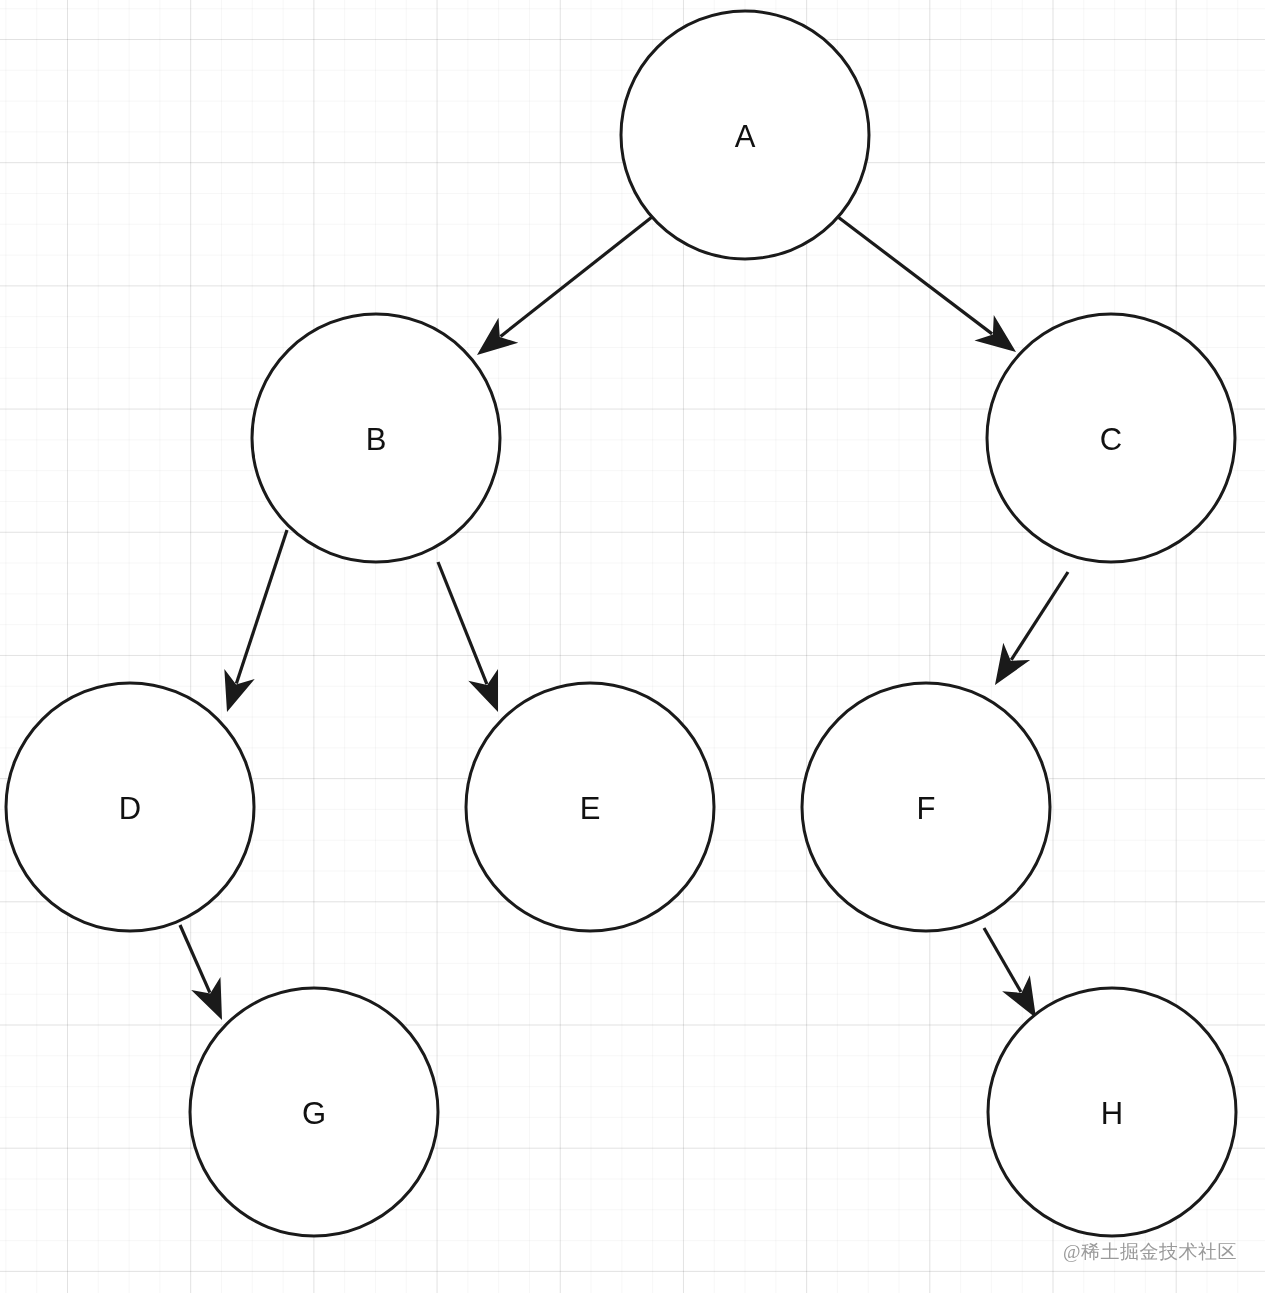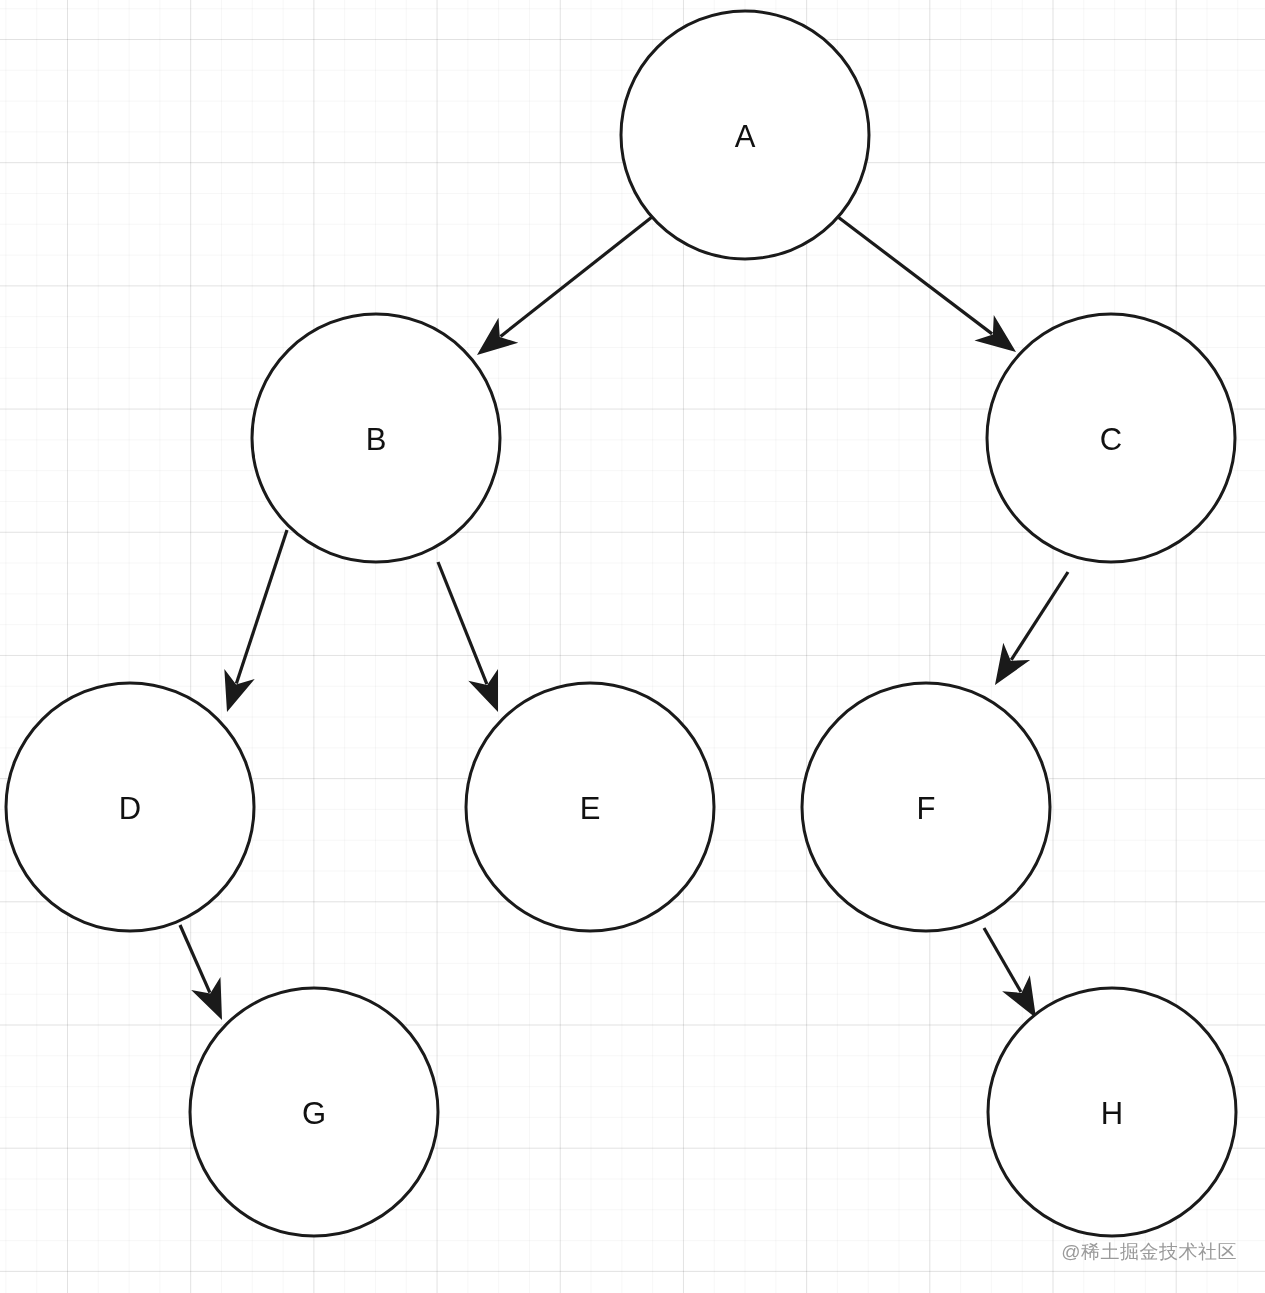--- a/index.html
+++ b/index.html
@@ -55,21 +55,21 @@
   }
   .edge-head {
     fill: #1a1a1a;
     stroke: none;
   }
   .watermark {
     position: absolute;
     right: 28px;
     bottom: 28px;
     color: #9a9a9a;
-    font-family: Liberation Sans, sans-serif;
+    font-family: Liberation Serif, serif;
     font-size: 19px;
     letter-spacing: 0.5px;
     white-space: nowrap;
     user-select: none;
     margin-left: 48px;
   }
 </style>
 </head>
 <body>
 

